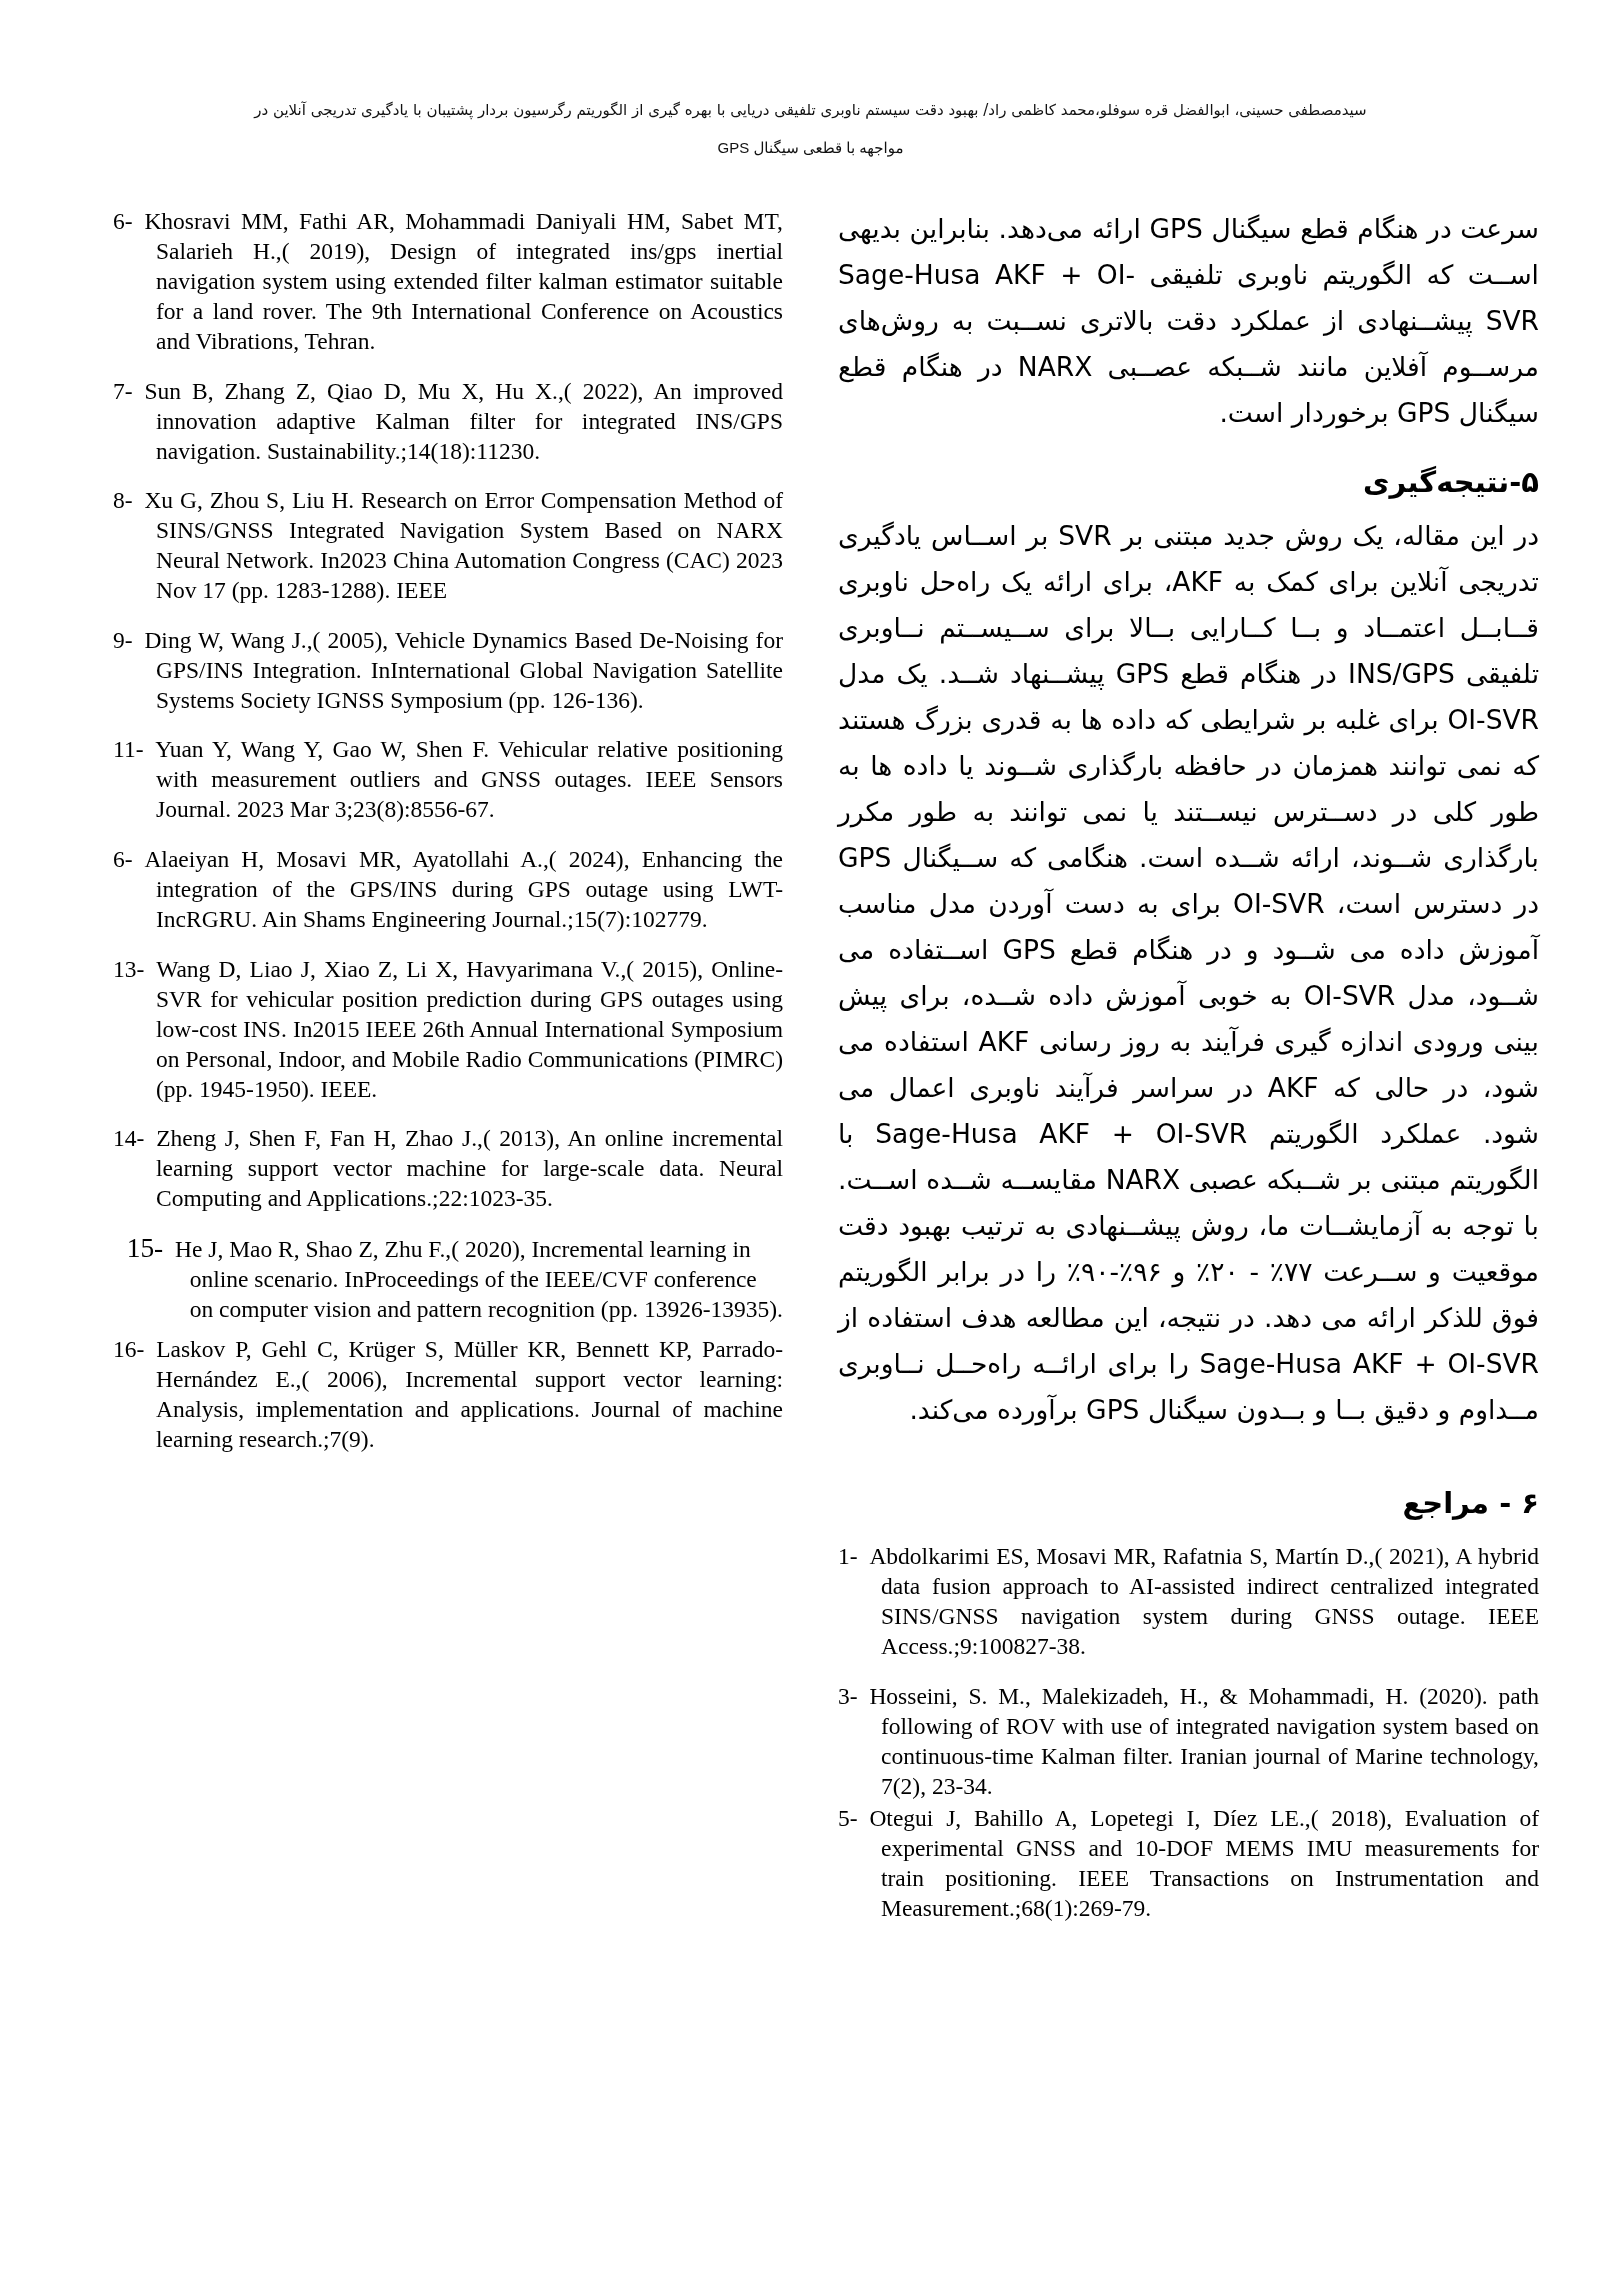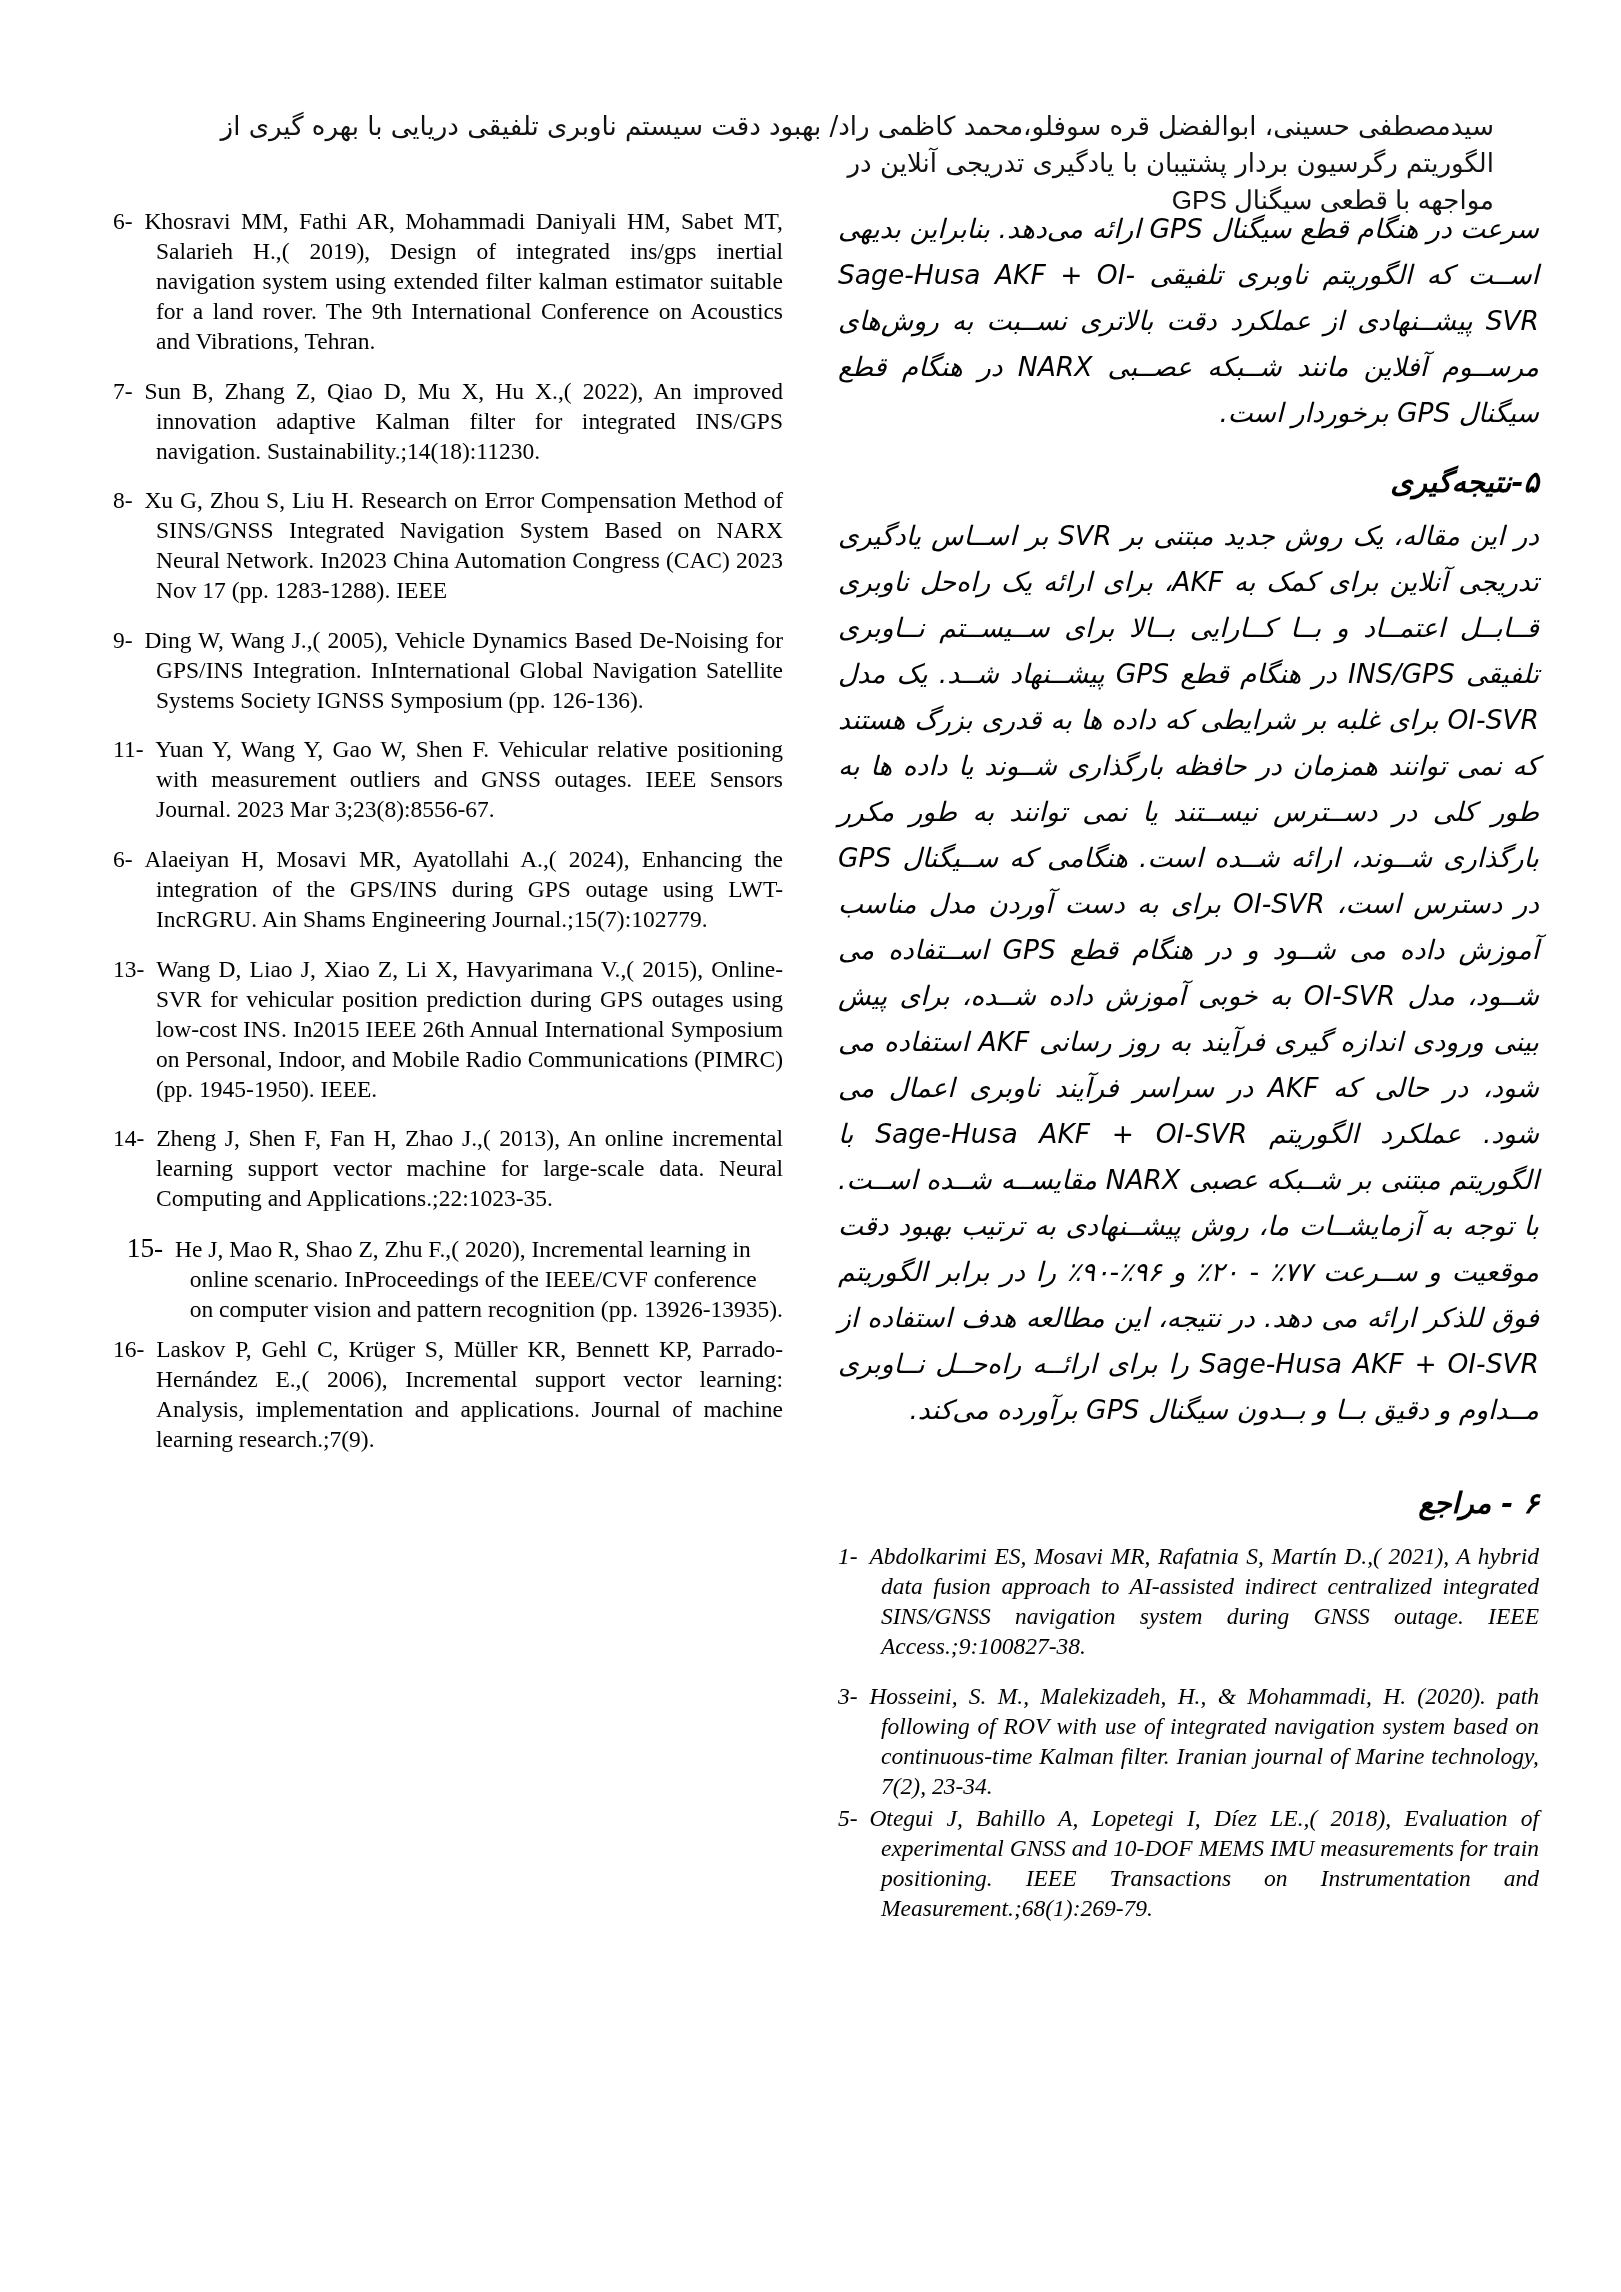--- a/index.html
+++ b/index.html
@@ -6,33 +6,33 @@
   .page{
     position:relative;
     width:1621px;height:2293px;
     margin:0 auto;
     background:#ffffff;
     color:#000;
     font-family:"Liberation Serif","DejaVu Serif","DejaVu Sans",serif;
     overflow:hidden;
   }
   .running-header{
-    position:absolute;top:108px;left:127px;right:127px;
-    direction:rtl;text-align:right;
+    position:absolute;top:92px;left:127px;right:127px;
+    direction:rtl;text-align:center;
     font-family:"DejaVu Sans","Liberation Serif",sans-serif;
-    font-size:26px;line-height:37px;color:#111;
+    font-size:15px;line-height:37px;color:#111;
   }
   .running-header .gps{font-family:Liberation Sans, sans-serif;}
   .columns{
     position:absolute;top:206px;left:113px;
     width:1426px;
     display:flex;gap:55px;align-items:flex-start;
   }
   .col-left{width:670px;flex:none;direction:ltr;}
-  .col-right{width:701px;flex:none;direction:rtl;font-style:italic;}
+  .col-right{width:701px;flex:none;direction:rtl;}
   .ref{
     font-size:23.5px;line-height:30px;
     text-align:justify;direction:ltr;
     padding-left:43px;text-indent:-43px;
     margin:0 0 19.6px 0;
   }
   .ref .ref-num{padding-right:11.8px;}
   .ref-15{
     padding-left:63px;text-indent:-63px;margin-left:13.7px;
     text-align:left;margin-bottom:9.8px;

